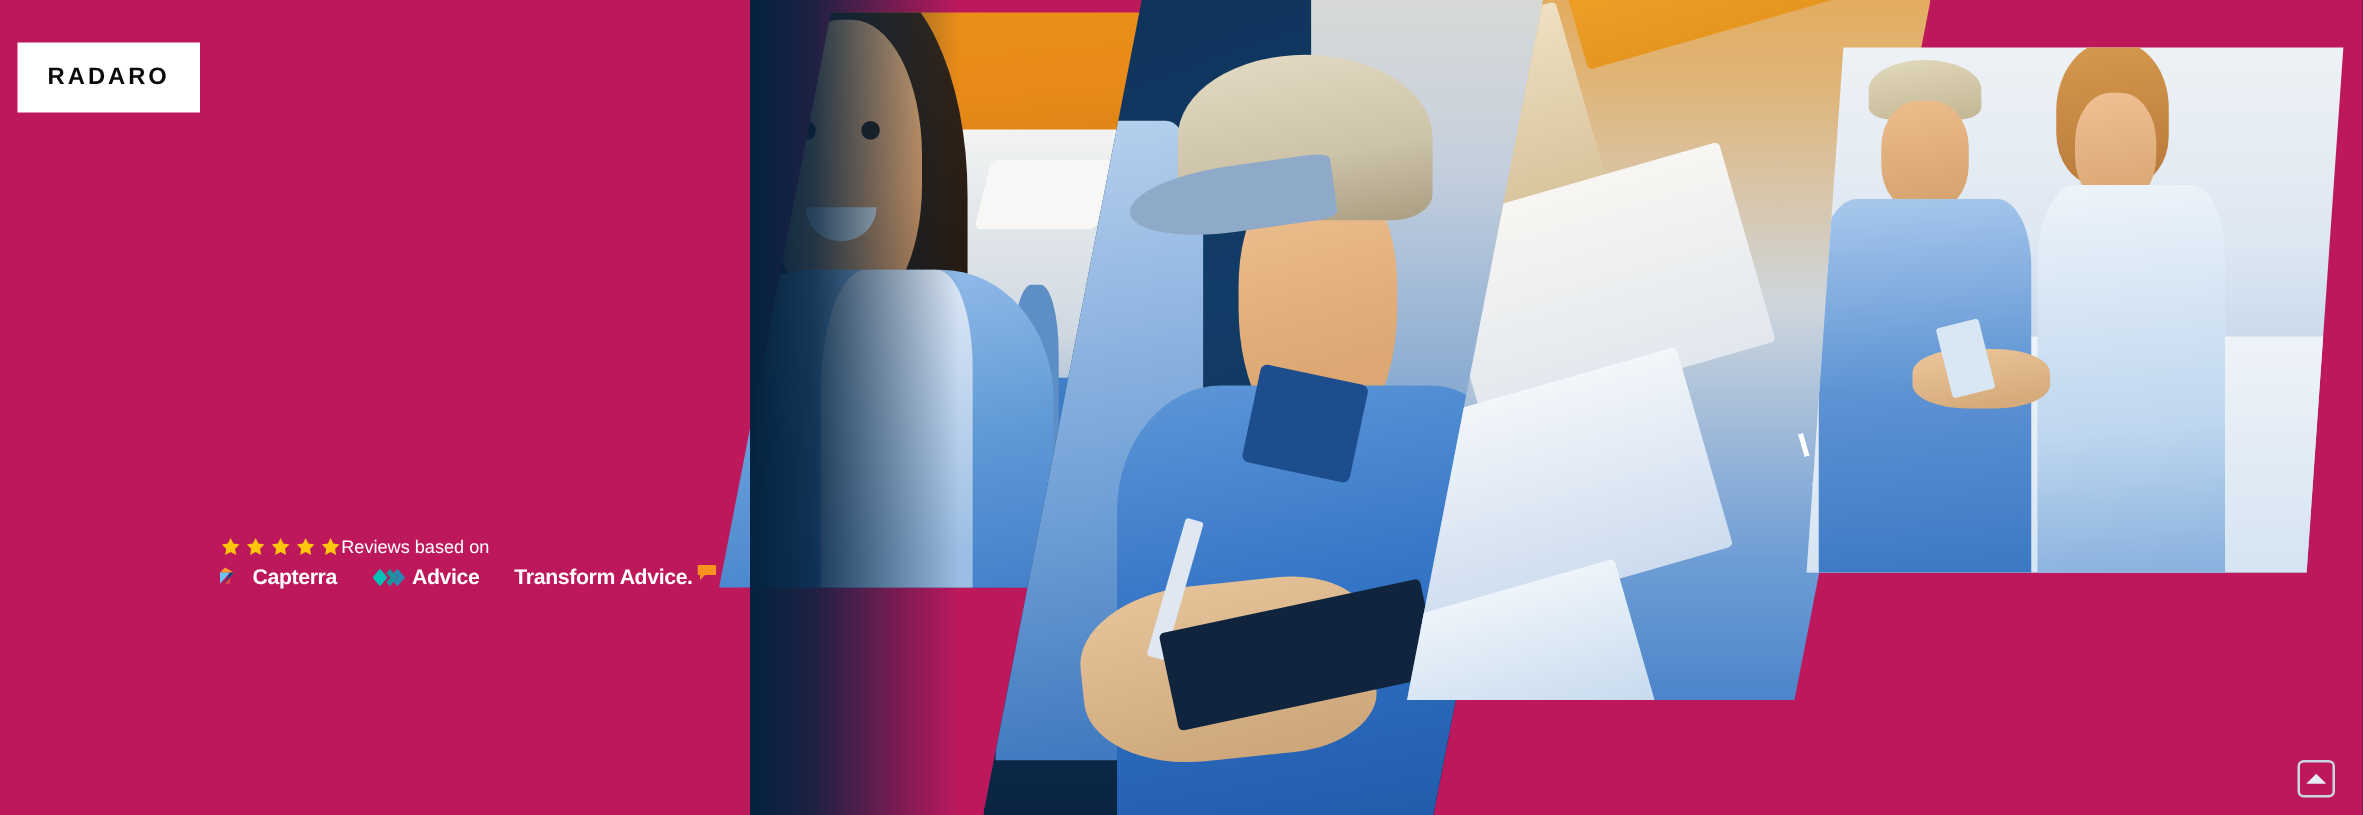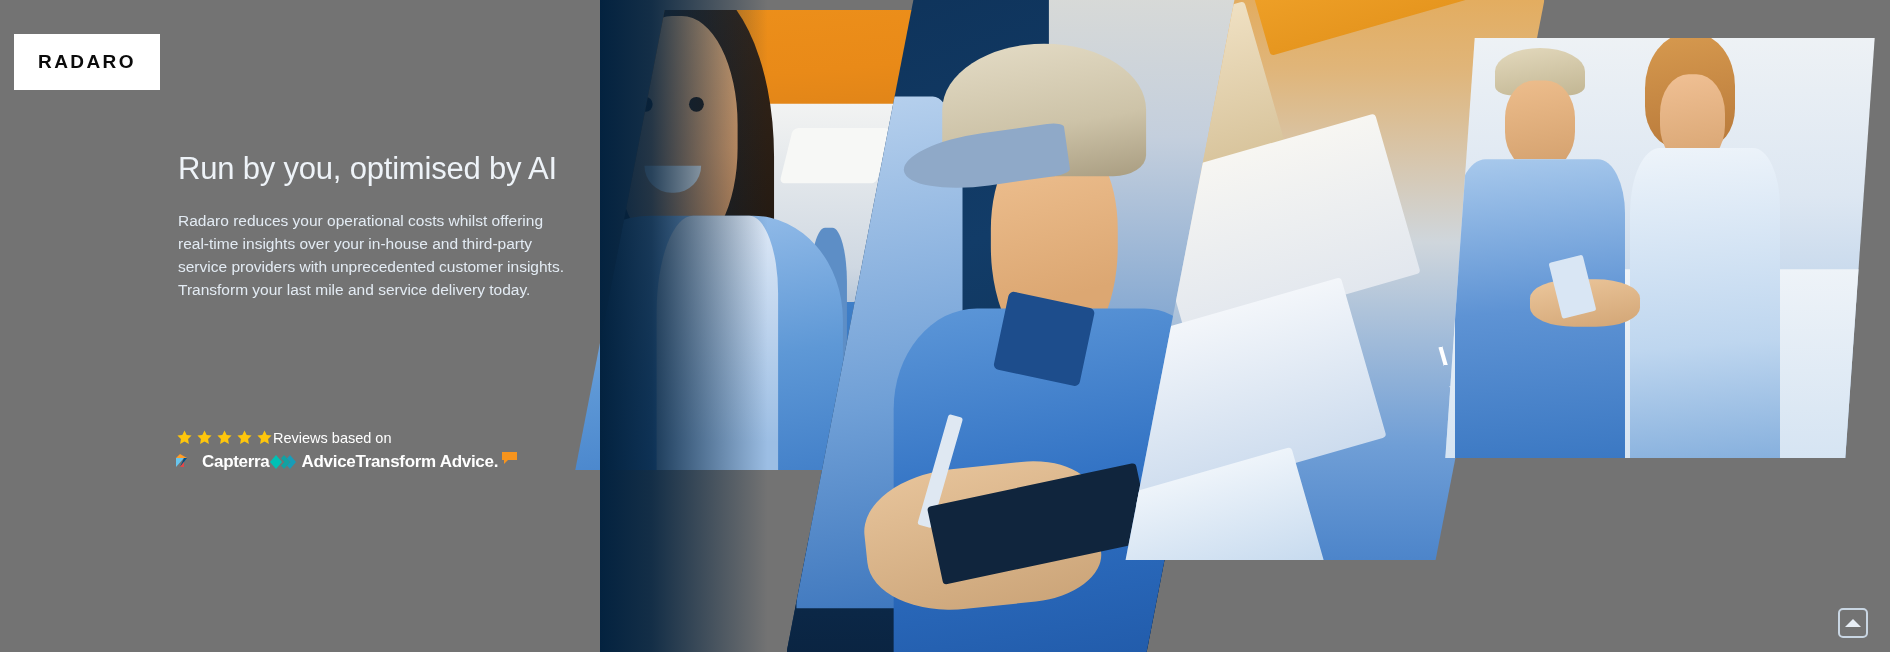--- a/index.html
+++ b/index.html
@@ -2,21 +2,21 @@
 <html><head>
 <meta charset="utf-8">
 <style>
   * { margin:0; padding:0; box-sizing:border-box; }
   html,body { width:1890px; height:652px; overflow:hidden; }
   body {
     background:#03223f;
     font-family:"Liberation Sans", sans-serif;
     position:relative;
   }
-  .hero { position:absolute; inset:0; background:#737373; overflow:hidden; }
+  .hero { position:absolute; inset:0; background:#be185d; overflow:hidden; }
 
   
   .collage { position:absolute; top:0; right:0; width:1290px; height:652px; }
   .panel {
     position:absolute; top:0; height:652px; overflow:hidden;
     transform: skewX(-11deg);
   }
   .panel .inner {
     position:absolute; inset:0;
     transform: skewX(11deg) scale(1.35);
@@ -269,21 +269,21 @@
   .reviews-row {
     position:absolute; left:176px; top:429px;
     display:flex; align-items:center; gap:0;
   }
   .stars { display:flex; gap:3px; }
   .star { width:17px; height:17px; display:block; }
   .reviews-label { color:#ffffff; font-size:14.5px; font-weight:400; }
 
   .logos-row {
     position:absolute; left:176px; top:452px;
-    display:flex; align-items:center; 
+    display:flex; align-items:center; gap:28px;
   }
   .brand { display:flex; align-items:center; gap:6px; }
   .brand-name { color:#ffffff; font-size:17px; font-weight:700; letter-spacing:-0.3px; }
   .sa-dot { color:#ffffff; }
 
   
   .scroll-top {
     position:absolute; right:22px; bottom:14px;
     width:30px; height:30px; border:2px solid #c9d6e3;
     border-radius:5px; display:flex; align-items:center; justify-content:center;
@@ -365,22 +365,20 @@
 
     <div class="collage-shade"></div>
   </div>
 
   <div class="content">
 
     <div class="logo">
       <span class="logo-text">RADARO</span>
     </div>
 
-    <h2 class="subhead">Run by you, optimised by AI</h2>
-    <p class="body-copy">Radaro reduces your operational costs whilst offering real-time insights over your in-house and third-party service providers with unprecedented customer insights. Transform your last mile and service delivery today.</p>
 
 
     <div class="reviews-row">
       <div class="stars">
         <svg class="star" viewBox="0 0 24 24">
             <path fill="#ffc60b" d="M12 2l3.1 6.3 6.9 1-5 4.9 1.2 6.9L12 17.8 5.8 21.1 7 14.2 2 9.3l6.9-1z"></path>
           </svg>
         <svg class="star" viewBox="0 0 24 24">
             <path fill="#ffc60b" d="M12 2l3.1 6.3 6.9 1-5 4.9 1.2 6.9L12 17.8 5.8 21.1 7 14.2 2 9.3l6.9-1z"></path>
           </svg>

